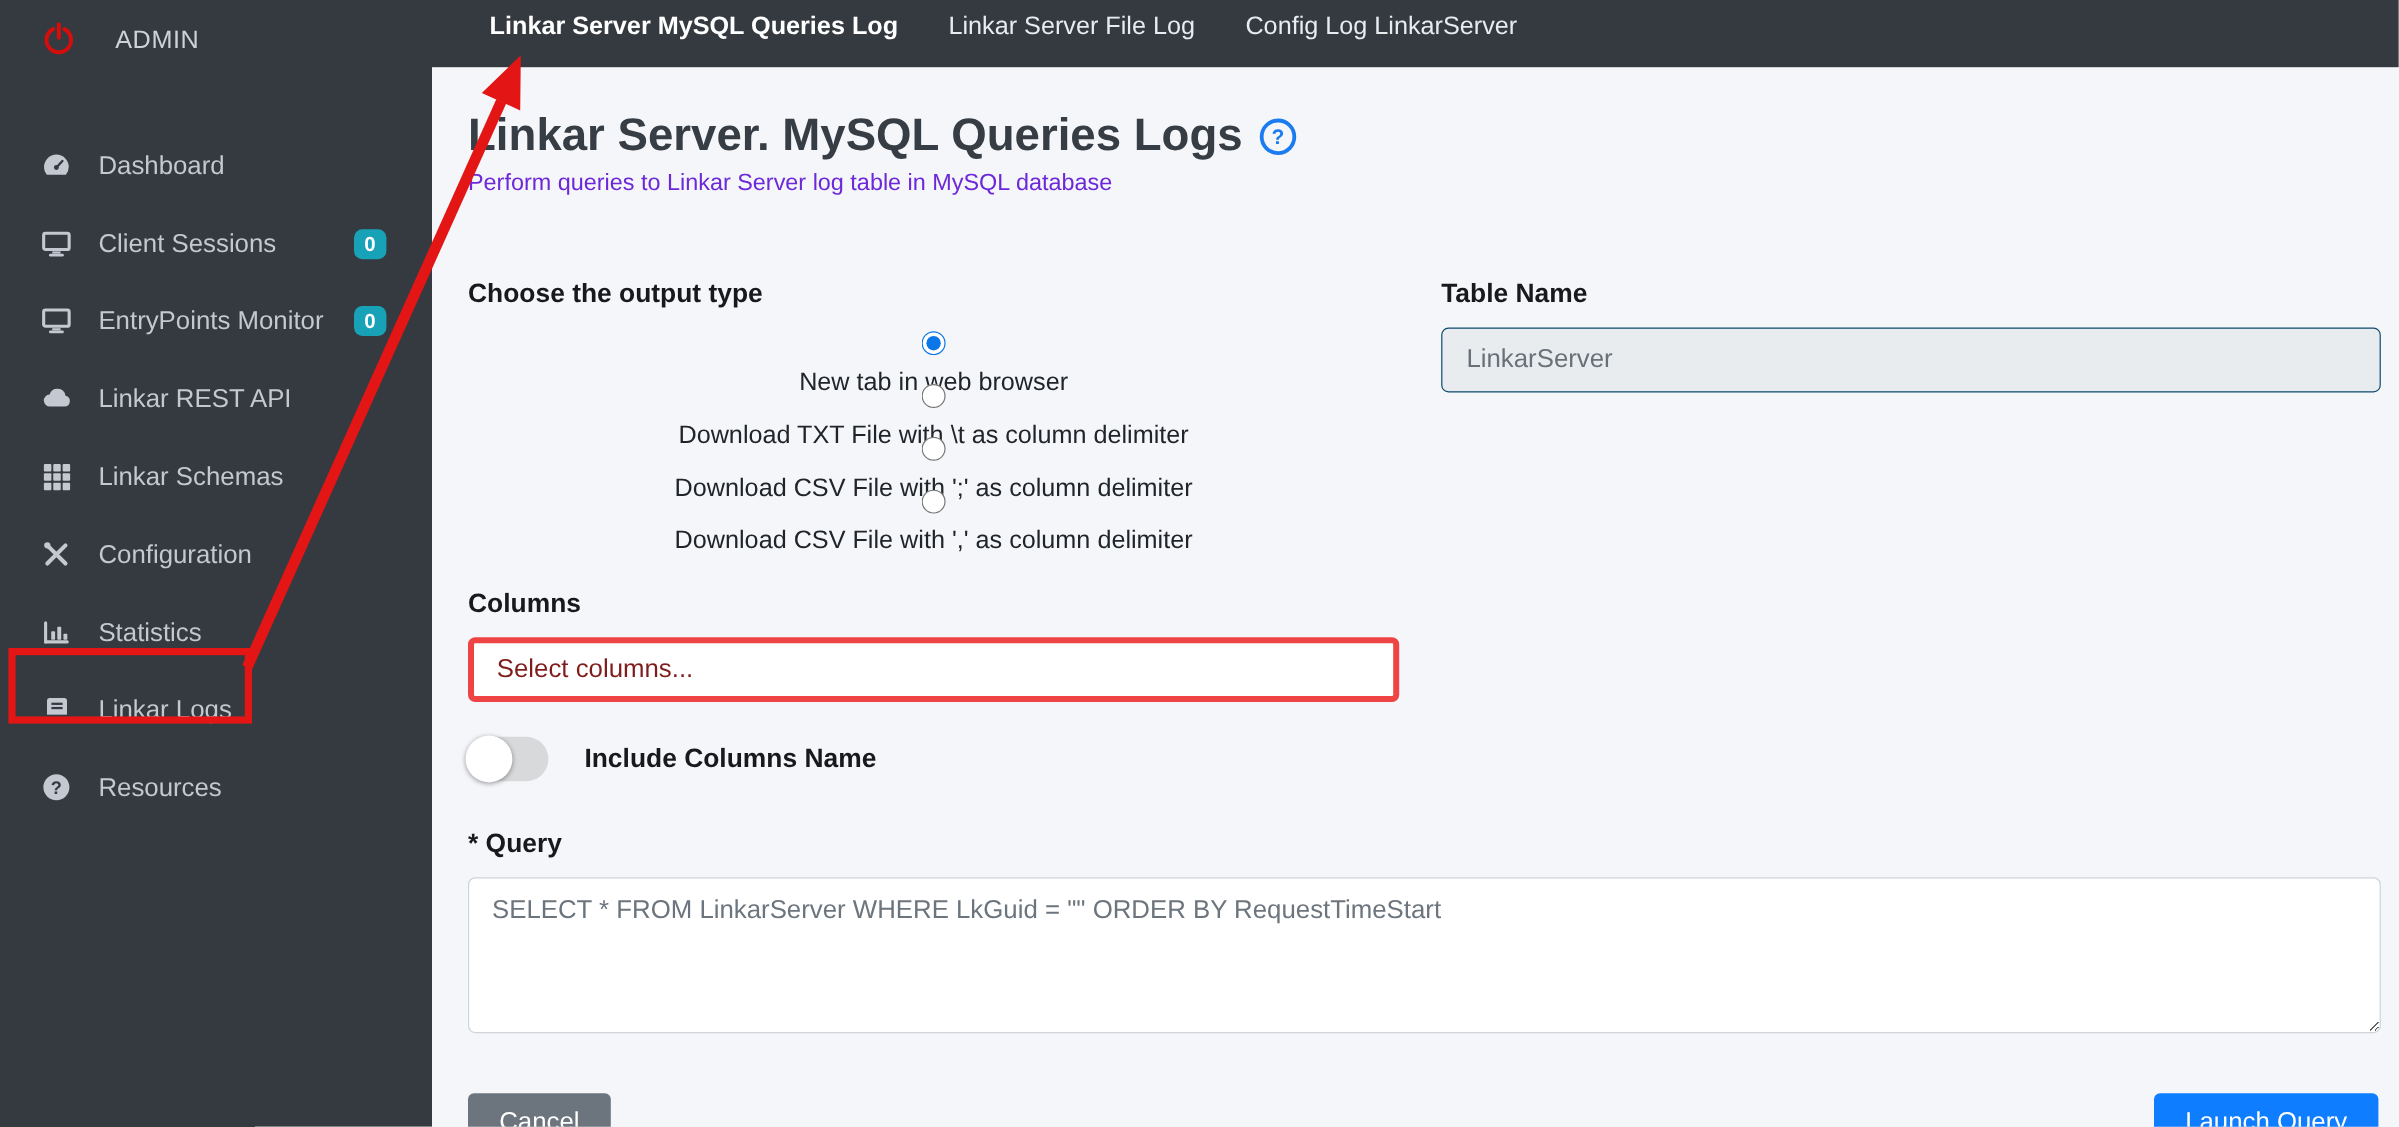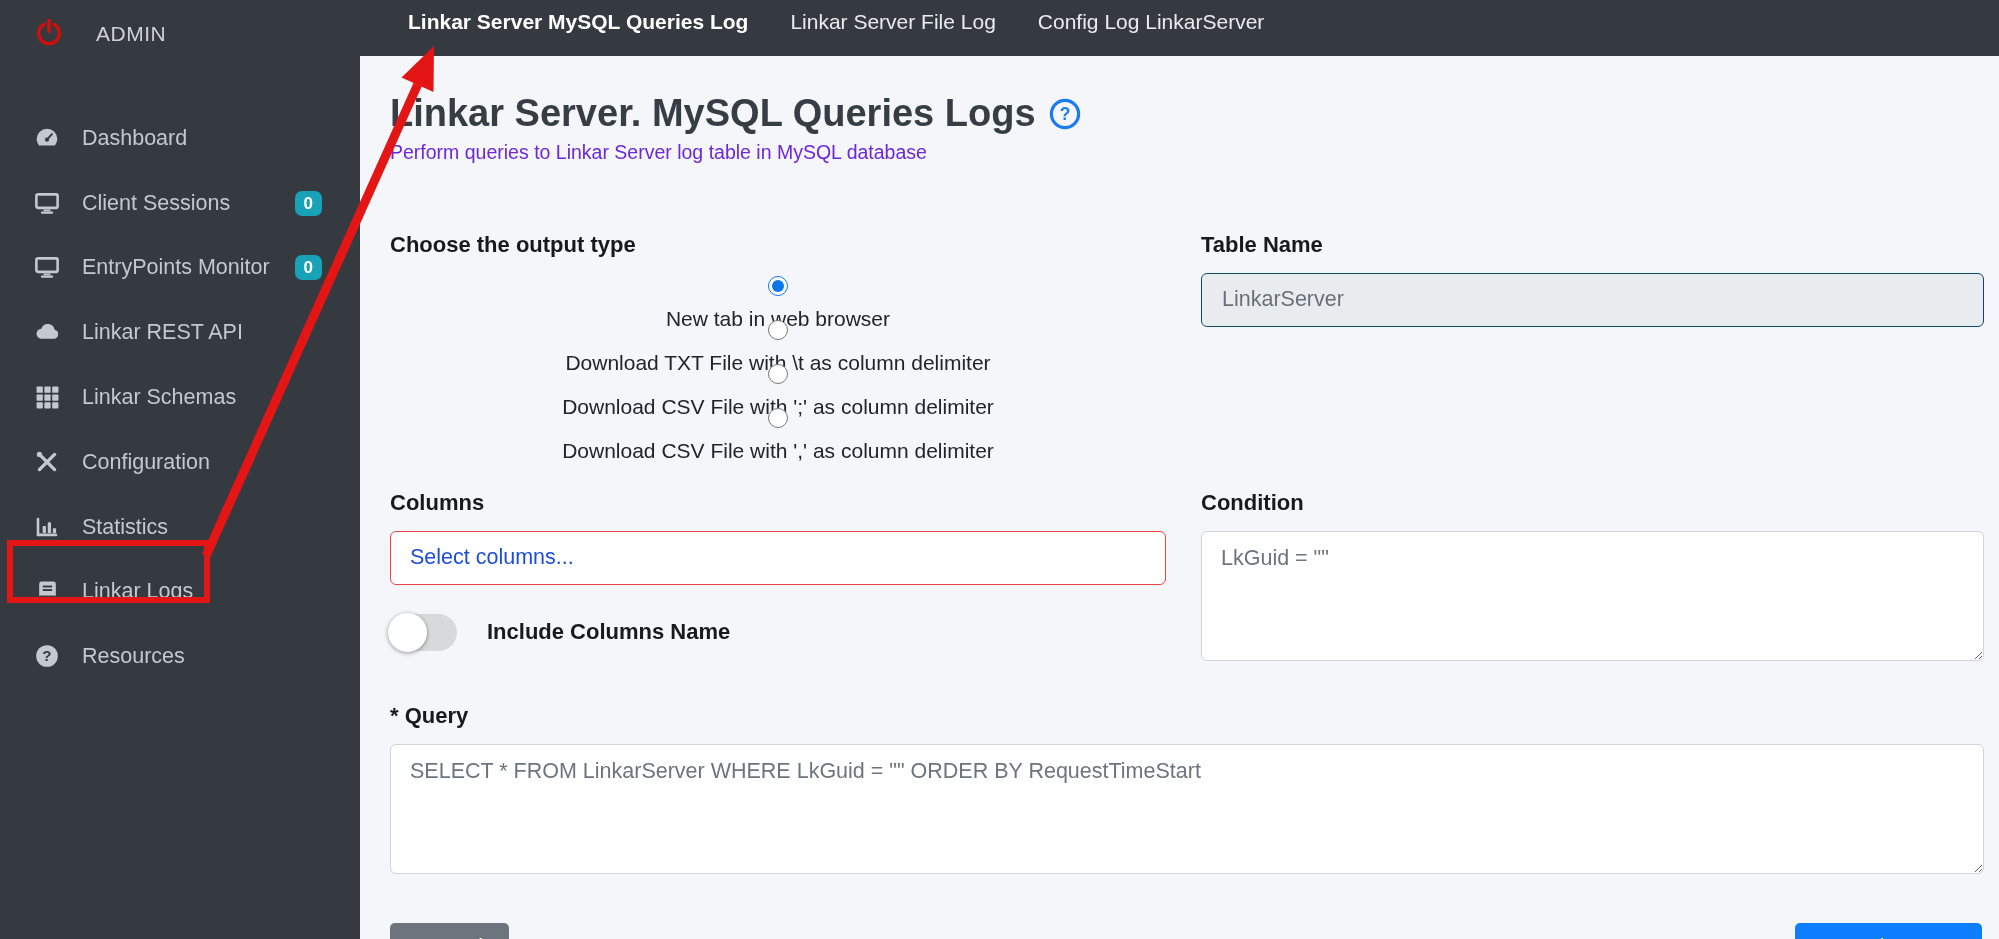--- a/index.html
+++ b/index.html
@@ -21,21 +21,21 @@
   .tab.active{color:#ffffff;font-weight:bold;}
   
   .content{position:absolute;left:360px;top:68px;right:0;bottom:0;background:#f4f6f9;padding:24px 15px 0 30px;box-sizing:border-box;}
   h1{margin:0;font-size:38px;font-weight:bold;color:#373d44;display:flex;align-items:center;gap:12px;line-height:1.15;}
   .subtitle{margin-top:5px;font-size:19.5px;color:#6d28d9;}
   .form-grid{margin-top:68px;display:grid;grid-template-columns:776px 783px;column-gap:35px;row-gap:38px;}
   .field-label{font-size:22px;font-weight:bold;color:#17191c;margin-bottom:15px;line-height:26px;}
   .radio-row{display:flex;align-items:center;gap:11px;margin:18px 0;font-size:21px;color:#212529;height:26px;flex-direction:column;}
   input[type=radio]{width:20px;height:20px;accent-color:#0b76e8;margin:0;flex:none;cursor:pointer;}
   .text-input{box-sizing:border-box;width:100%;height:54px;border:1px solid #0c4a6e;border-radius:6px;background:#e9ecef;color:#697078;font-size:21.5px;padding:0 20px;font-family:inherit;}
-  .select-box{box-sizing:border-box;width:100%;height:54px;border:1px solid #ef4444;border-radius:6px;background:#fff;color:#1d4ed8;font-size:21.5px;padding:0 19px;display:flex;align-items:center;cursor:pointer;}
+  .select-box{box-sizing:border-box;width:100%;height:54px;border:5px solid #ef4444;border-radius:6px;background:#fff;color:#7f1d1d;font-size:21.5px;padding:0 19px;display:flex;align-items:center;cursor:pointer;}
   .switch-row{display:flex;align-items:center;margin-top:28px;height:39px;}
   .switch{position:relative;width:67px;height:37px;background:#d8d9db;border-radius:19px;cursor:pointer;flex:none;}
   .knob{position:absolute;left:-2px;top:-1px;width:39px;height:39px;background:#fff;border-radius:50%;box-shadow:0 1px 4px rgba(0,0,0,.4);}
   .switch-label{margin-left:30px;font-size:22px;font-weight:bold;color:#17191c;}
   textarea.area{box-sizing:border-box;width:100%;height:130px;border:1px solid #ced4da;border-radius:6px;background:#fff;color:#6c757d;font-size:21.5px;padding:13px 19px;font-family:inherit;resize:both;line-height:1.3;}
   .full{grid-column:1 / -1;}
   .actions{margin-top:45px;display:flex;justify-content:space-between;gap:30px;padding-right:2px;}
   .btn{height:50px;border:none;border-radius:5px;color:#fff;font-size:21.5px;font-family:inherit;cursor:pointer;padding:0 26px;}
   .btn-secondary{background:#6c757d;}
   .btn-primary{background:#0e7dff;}
@@ -220,24 +220,20 @@
         <span>Select columns...</span>
       </div>
       <div class="switch-row">
         <div class="switch">
             <div class="knob"></div>
           </div>
         <span class="switch-label">Include Columns Name</span>
       </div>
     </div>
 
-    <div>
-      <div class="field-label">Condition</div>
-      <textarea class="area" spellcheck="false" style="">LkGuid = ""</textarea>
-    </div>
 
     <div class="full">
       <div class="field-label">* Query</div>
       <textarea class="area" spellcheck="false" style="">SELECT * FROM LinkarServer WHERE LkGuid = "" ORDER BY RequestTimeStart</textarea>
       <div class="actions">
         <button class="btn btn-secondary">Cancel</button>
         <button class="btn btn-primary">Launch Query</button>
       </div>
     </div>
 

